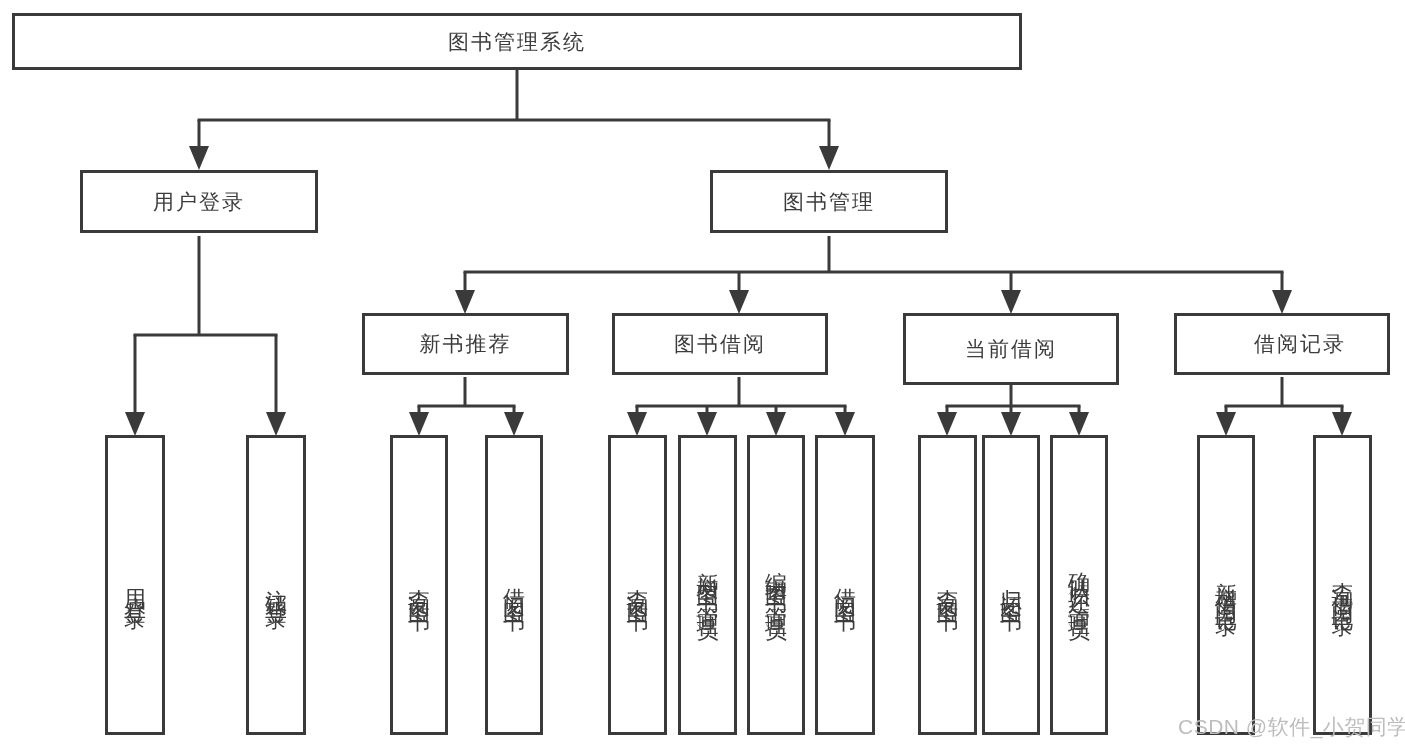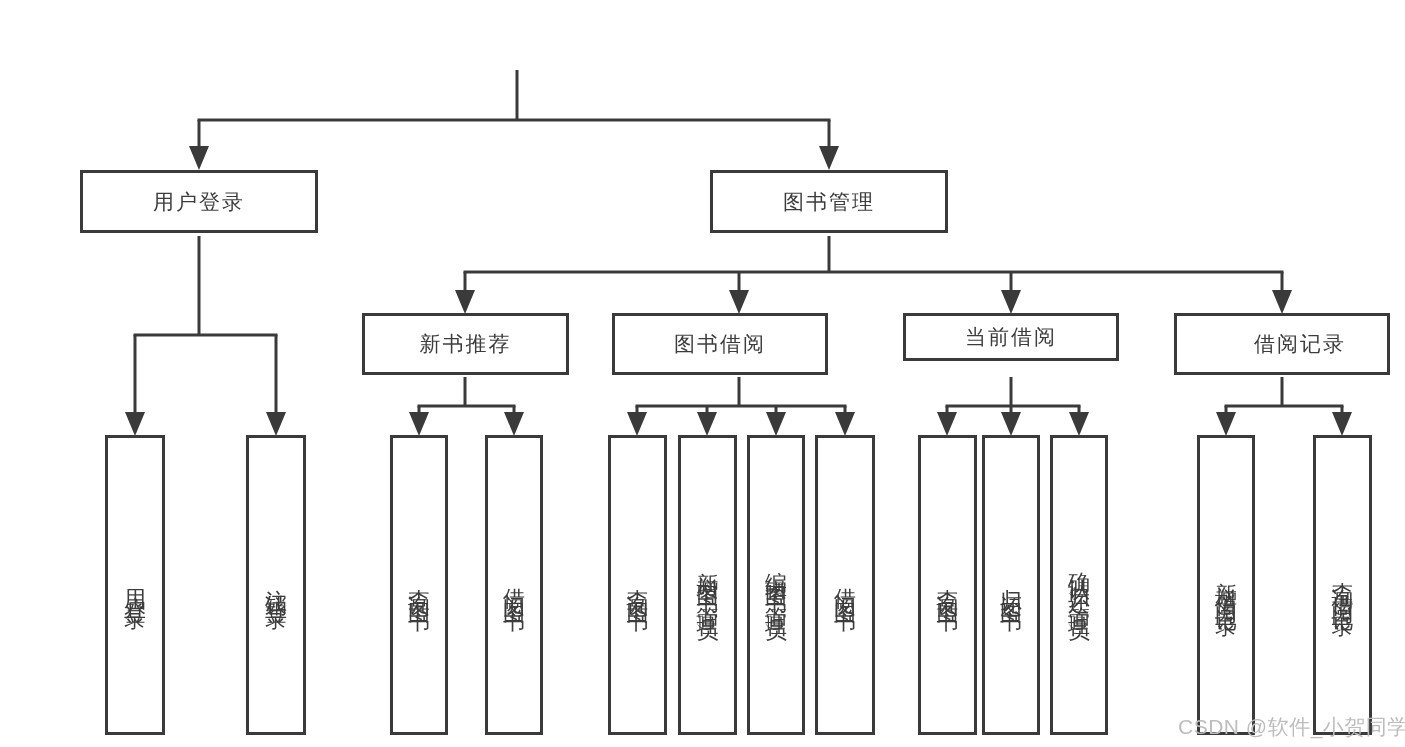--- a/index.html
+++ b/index.html
@@ -123,35 +123,38 @@
       <polygon points="766,412 786,412 776,436"></polygon>
       <polygon points="835,412 855,412 845,436"></polygon>
       <polygon points="937,412 957,412 947,436"></polygon>
       <polygon points="1001,412 1021,412 1011,436"></polygon>
       <polygon points="1069,412 1089,412 1079,436"></polygon>
       <polygon points="1216,412 1236,412 1226,436"></polygon>
       <polygon points="1332,412 1352,412 1342,436"></polygon>
     </g>
   </svg>
 
+  <div class="box" style="left:12px; top:13px; width:1010px; height:57px;">
+    <span class="hlabel">图书管理系统</span>
+  </div>
 
   <div class="box" style="left:80px; top:170px; width:238px; height:63px;">
     <span class="hlabel">用户登录</span>
   </div>
   <div class="box" style="left:362px; top:313px; width:207px; height:62px;">
     <span class="hlabel">新书推荐</span>
   </div>
 
   <div class="box" style="left:710px; top:170px; width:238px; height:63px;">
     <span class="hlabel">图书管理</span>
   </div>
   <div class="box" style="left:612px; top:313px; width:216px; height:62px;">
     <span class="hlabel">图书借阅</span>
   </div>
-  <div class="box" style="left:903px; top:313px; width:216px; height:48px;">
+  <div class="box" style="left:903px; top:313px; width:216px; height:72px;">
     <span class="hlabel">当前借阅</span>
   </div>
   <div class="box" style="left:1174px; top:313px; width:216px; height:62px;padding-left:36px;">
     <span class="hlabel">借阅记录</span>
   </div>
 
   <div class="box leaf" style="left:105px; width:60px;">
     <span class="vlabel">用户登录</span>
   </div>
   <div class="box leaf" style="left:246px; width:60px;">

